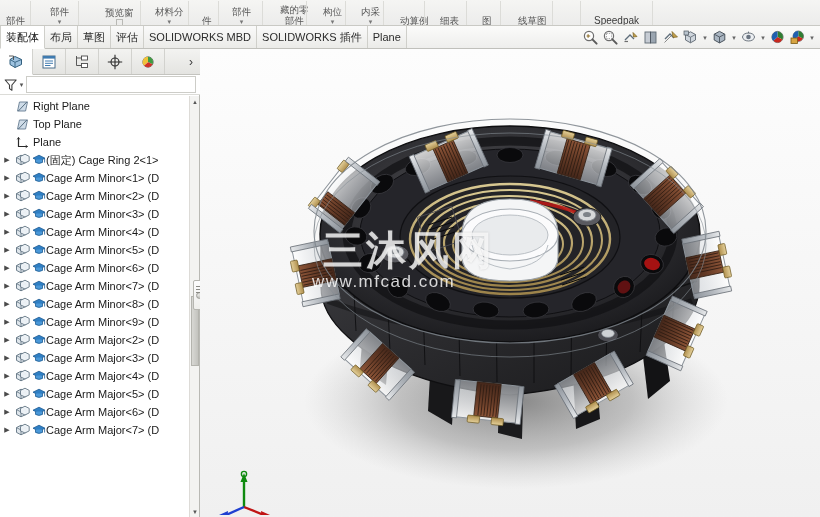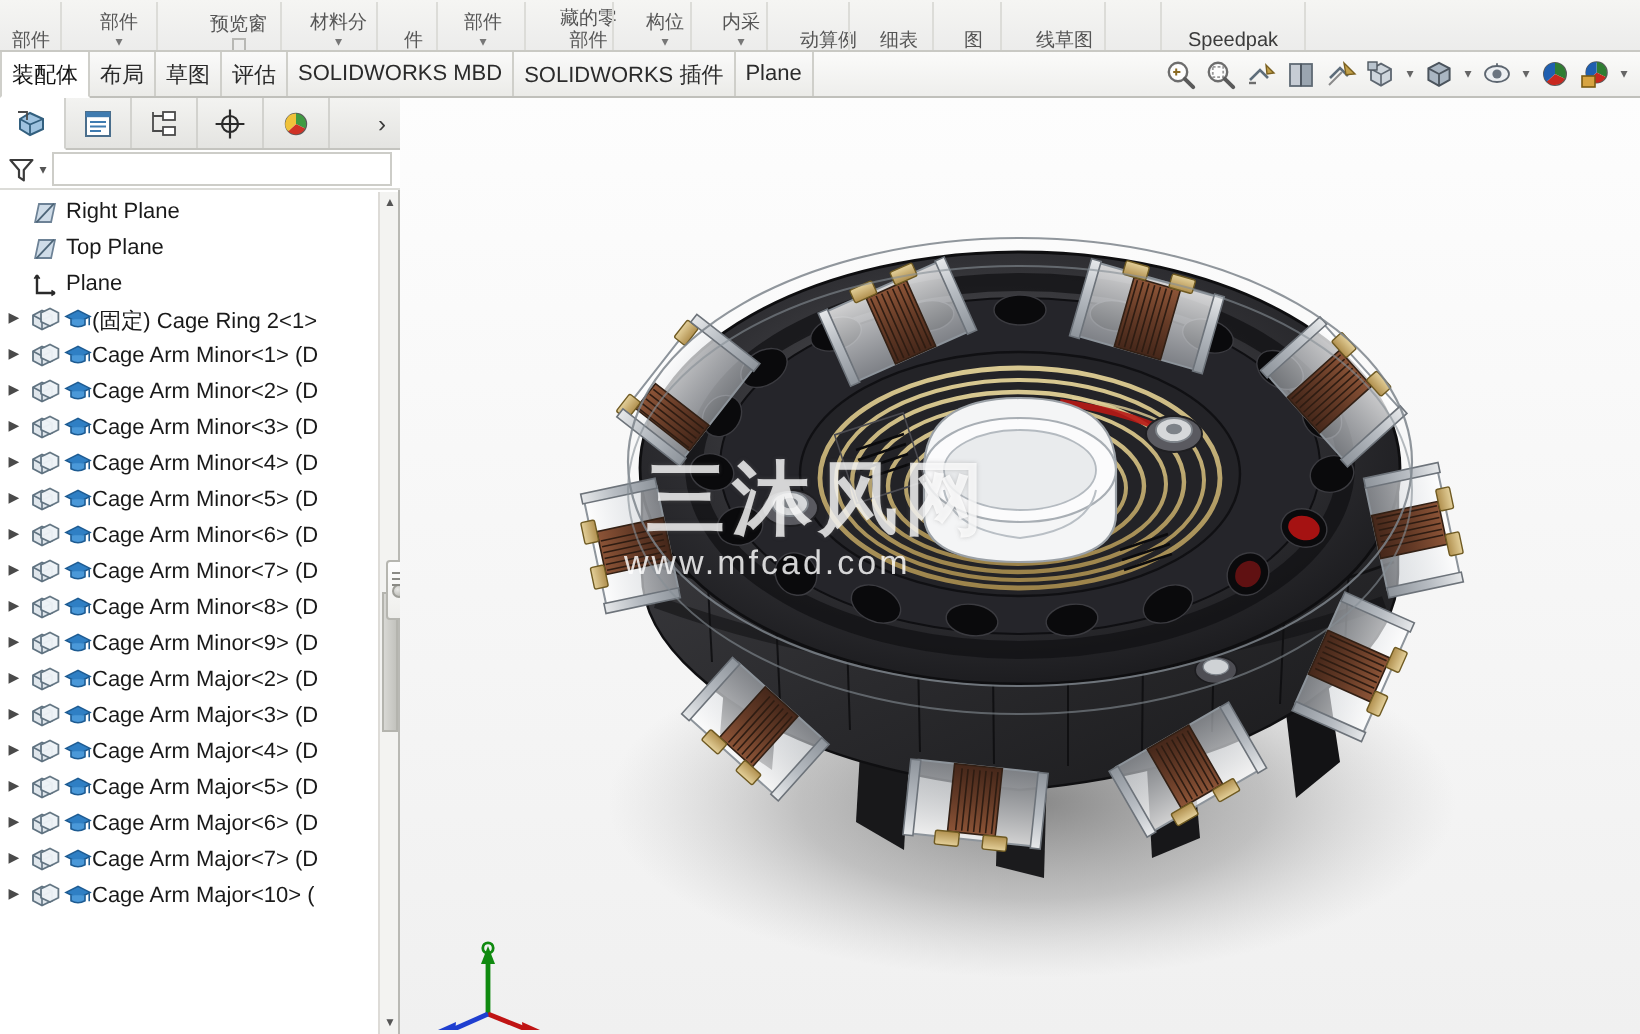--- a/index.html
+++ b/index.html
@@ -695,38 +695,20 @@
             </svg>
           </span>
           <span class="ico2">
             <svg width="14" height="12" viewBox="0 0 14 12">
               <path d="M1 4.2 L7 1.2 L13 4.2 L7 7.2 Z" fill="#2f7fc4" stroke="#1d5b92" stroke-width="0.8"></path>
               <path d="M3.5 5.6 L3.5 8.4 Q7 10.4 10.5 8.4 L10.5 5.6" fill="#4a98d8" stroke="#1d5b92" stroke-width="0.8"></path>
               <path d="M12.6 4.6 L12.6 8.6" stroke="#1d5b92" stroke-width="0.8"></path>
             </svg>
           </span>
           <span class="tlabel">Cage Arm Major&lt;7&gt; (D</span>
-        </div>
-        <div class="trow">
-          <span class="arrow">▶</span>
-          <span class="ico1">
-            <svg width="15" height="14" viewBox="0 0 15 14">
-              <path d="M1.5 4.6 L6 2.2 L11 4.6 L11 9.4 L6 11.8 L1.5 9.4 Z" fill="#dfe6ec" stroke="#5f7280" stroke-width="0.9"></path>
-              <path d="M1.5 4.6 L6 7 L11 4.6 M6 7 L6 11.8" fill="none" stroke="#5f7280" stroke-width="0.8"></path>
-              <path d="M5.5 3.4 L10 1.2 L14.2 3.4 L14.2 7.9 L10 10 L5.5 7.9 Z" fill="#eef3f7" stroke="#5f7280" stroke-width="0.9" opacity="0.96"></path>
-            </svg>
-          </span>
-          <span class="ico2">
-            <svg width="14" height="12" viewBox="0 0 14 12">
-              <path d="M1 4.2 L7 1.2 L13 4.2 L7 7.2 Z" fill="#2f7fc4" stroke="#1d5b92" stroke-width="0.8"></path>
-              <path d="M3.5 5.6 L3.5 8.4 Q7 10.4 10.5 8.4 L10.5 5.6" fill="#4a98d8" stroke="#1d5b92" stroke-width="0.8"></path>
-              <path d="M12.6 4.6 L12.6 8.6" stroke="#1d5b92" stroke-width="0.8"></path>
-            </svg>
-          </span>
-          <span class="tlabel">Cage Arm Major&lt;10&gt; (</span>
         </div>
       </div>
 
     <div class="tscroll">
       <div class="arrow-up">▲</div>
       <div class="tthumb"></div>
       <div class="arrow-dn">▼</div>
     </div>
   </div>
 

